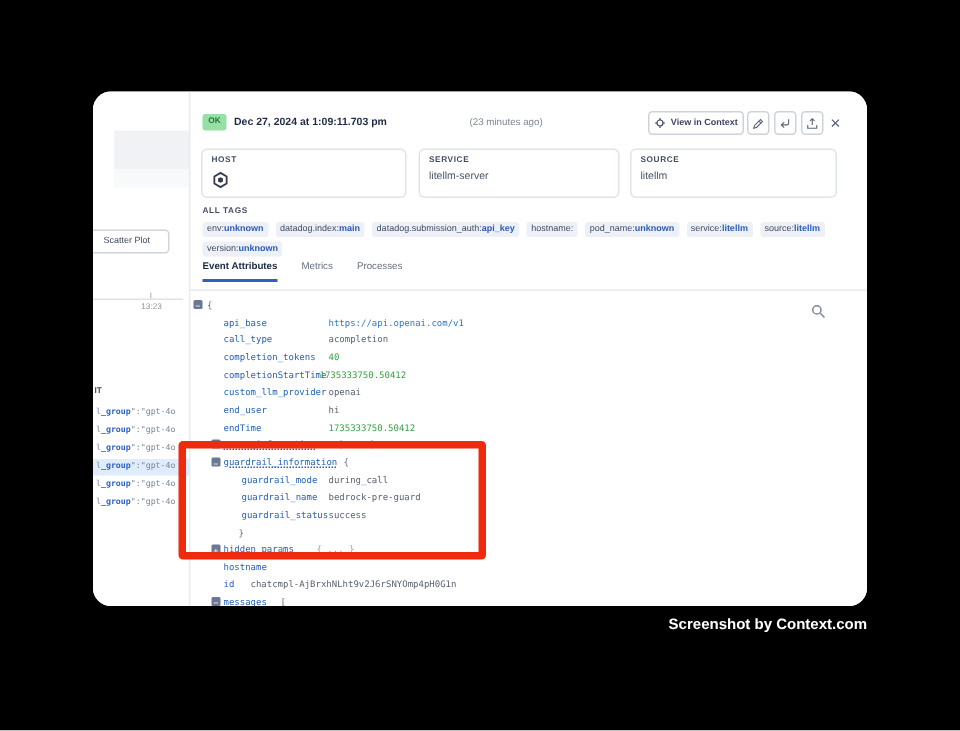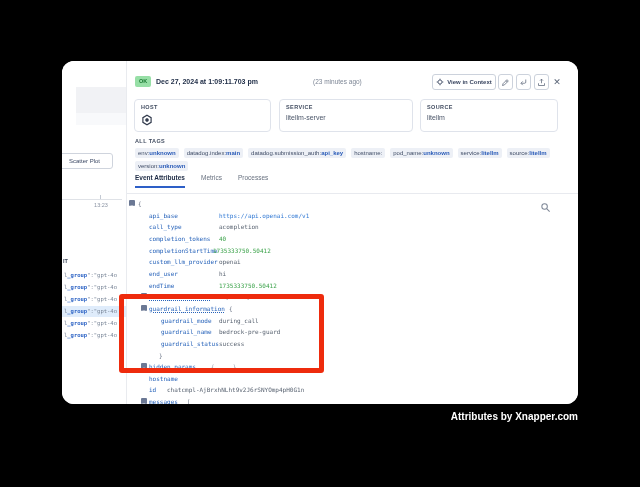--- a/index.html
+++ b/index.html
@@ -255,14 +255,14 @@
           <span class="tg" style="left:12px">−</span>
           <span class="key exp" style="left:20px">messages</span>
           <span class="sym" style="left:58px">[</span>
         </div>
       </div>
     </div>
 
     <div class="redbox"></div>
   </div>
 
-  <div class="watermark">Attributes by Xnapper.com</div>
+  <div class="watermark">Screenshot by Context.com</div>
 </div>
 
 </body></html>

